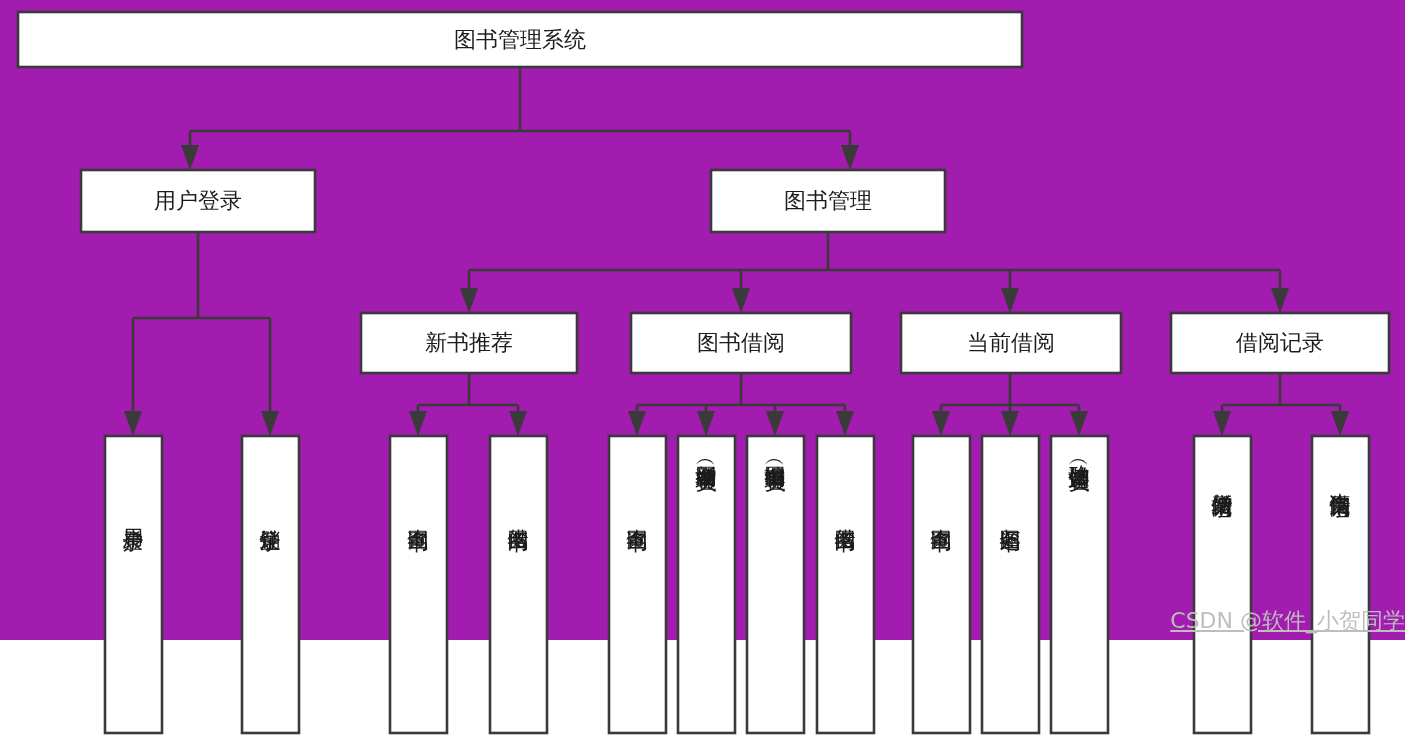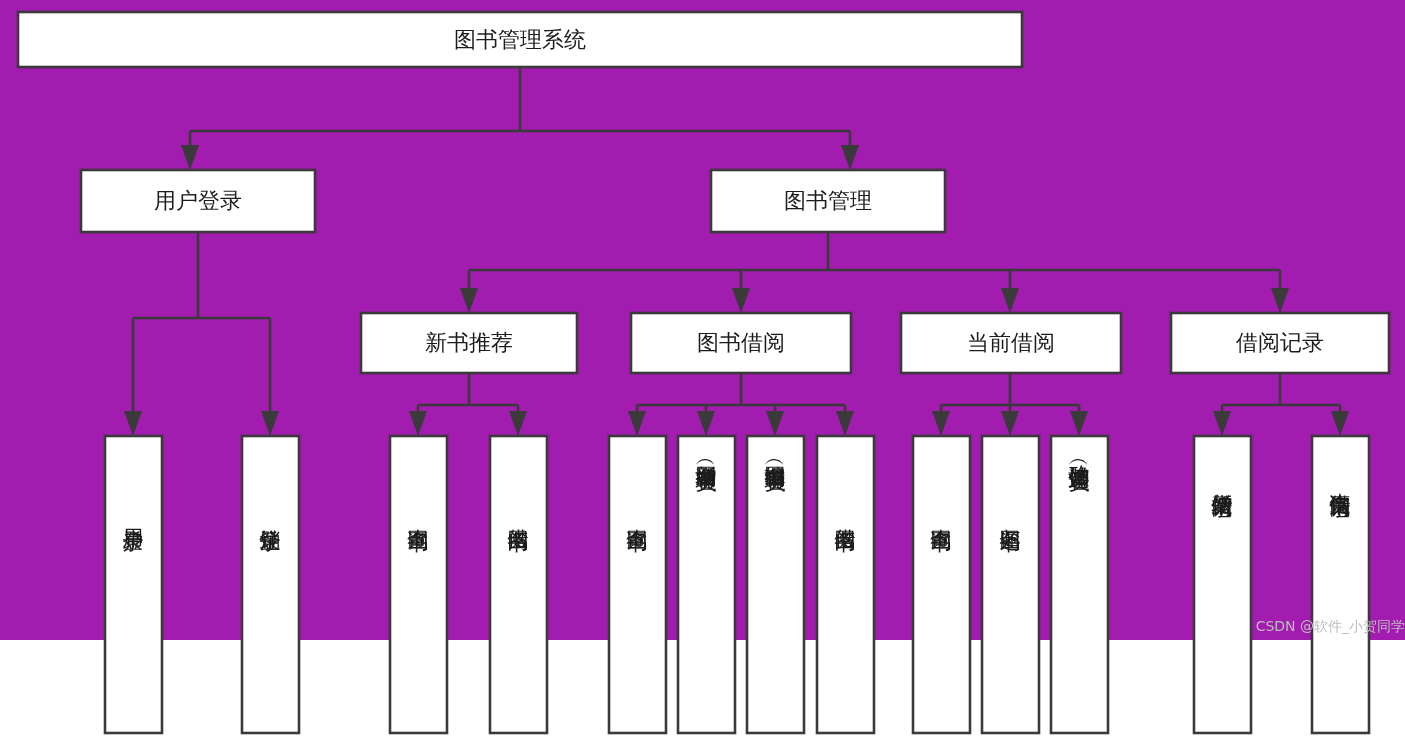--- a/index.html
+++ b/index.html
@@ -59,24 +59,25 @@
     writing-mode: vertical-rl;
     text-orientation: upright;
     text-anchor: start;
     white-space: pre;
   }
   .watermark {
     position: absolute;
     right: 12px;
     bottom: 4px;
     color: #bdbdbd;
-    font-size: 14px;
+    font-size: 22px;
     font-family: "DejaVu Sans", "Liberation Sans", sans-serif;
     white-space: nowrap;
     user-select: none;
+    text-decoration: underline;
   }
 </style>
 </head>
 <body>
 
 <div id="diagram-root">
 
   <svg id="tree-svg" viewBox="0 0 1405 747" xmlns="http://www.w3.org/2000/svg">
 
     <defs>

